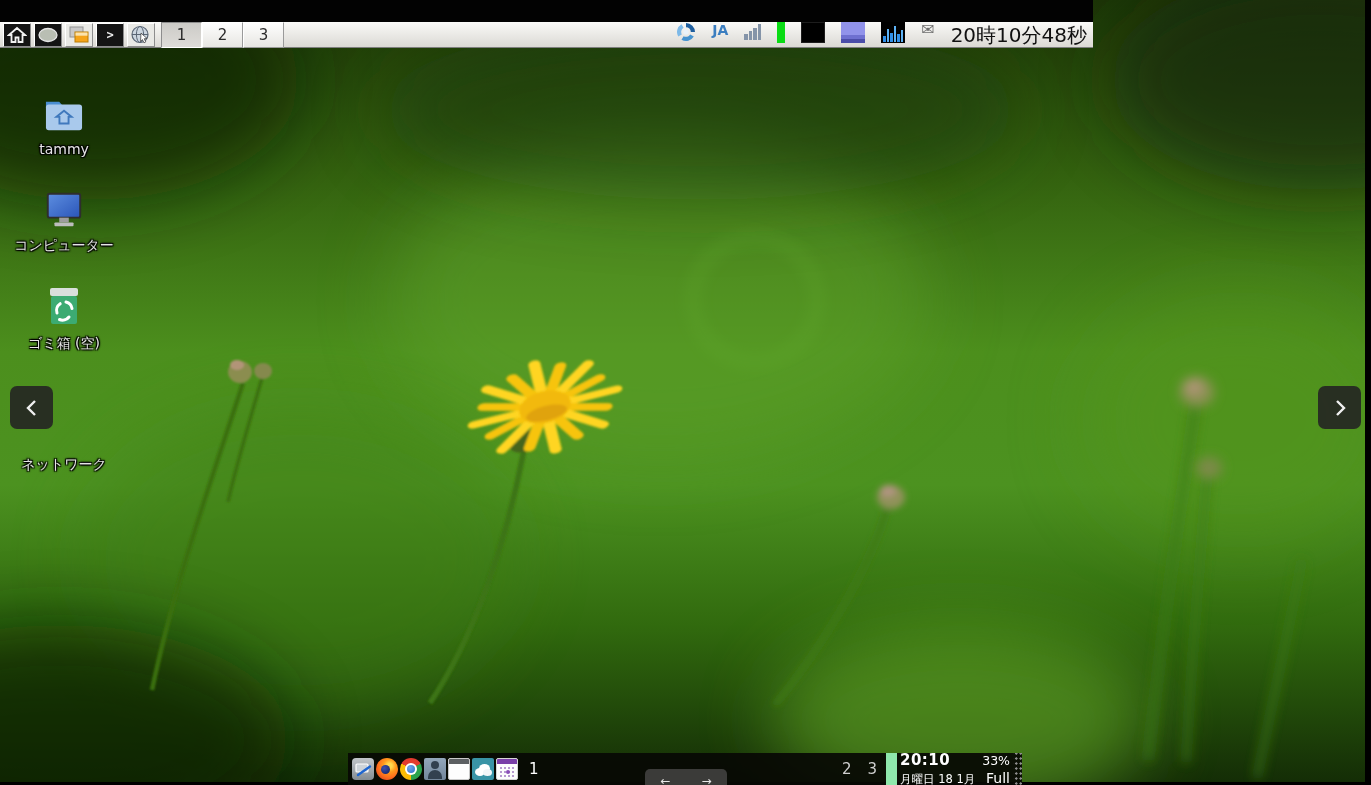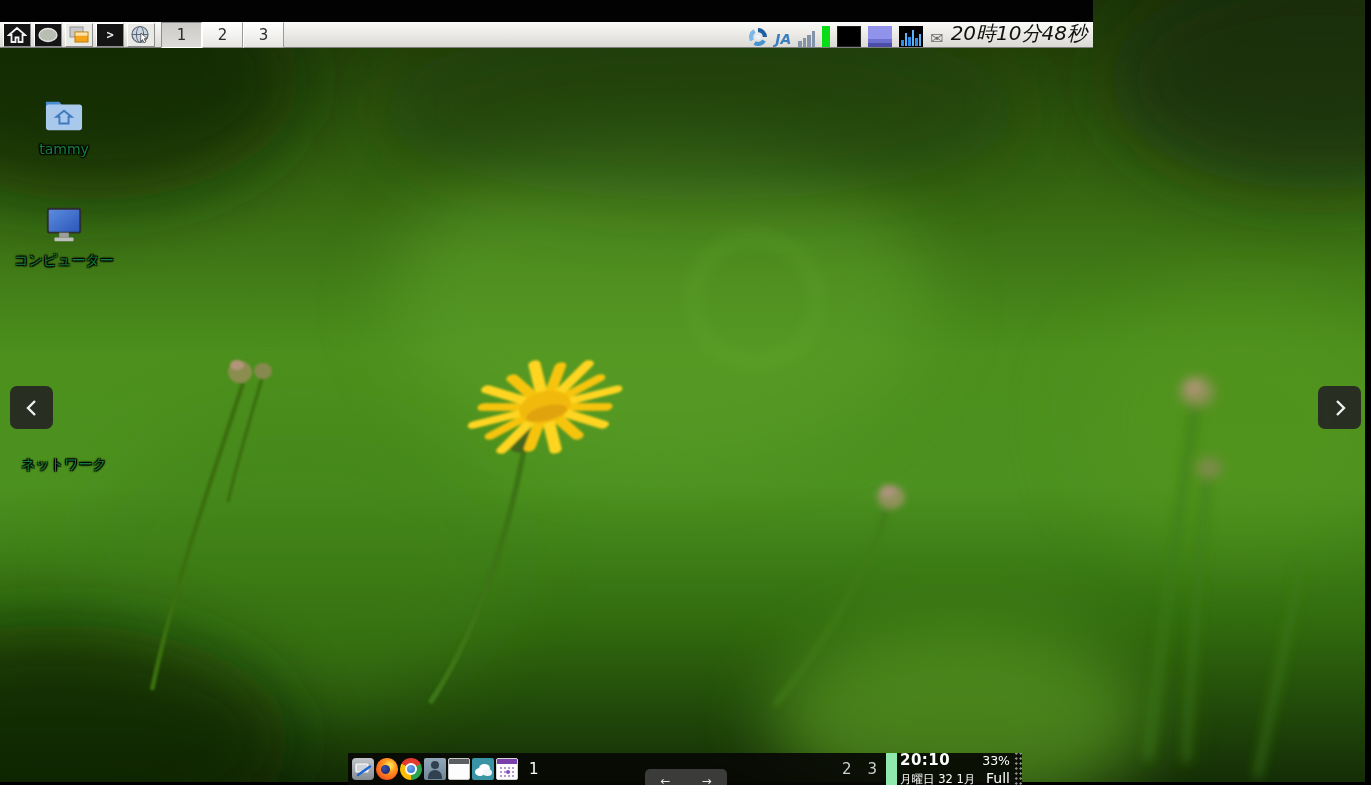--- a/index.html
+++ b/index.html
@@ -32,37 +32,37 @@
     display:flex; align-items:center; justify-content:center;
     font-size:15px; color:#2b2b2b;
     background:linear-gradient(#fefefe,#e7e6e2);
     border:1px solid; border-color:#ffffff #9a9a9a #9a9a9a #ffffff;
   }
   .tp-ws.first { margin-left:6px; }
   .tp-ws.active {
     background:linear-gradient(#cccbc7,#dedcd8);
     border-color:#8d8d8d #ffffff #ffffff #8d8d8d;
   }
-  .tp-tray { margin-left:auto; height:100%; display:flex; align-items:flex-end; gap:7px; padding-right:4px;font-style:italic; }
+  .tp-tray { margin-left:auto; height:100%; display:flex; align-items:flex-start; gap:16px; padding-right:4px; }
   .ja-label { color:#3b7ec0; font-weight:bold; font-size:14px; }
   .sig-bars { display:flex; align-items:flex-end; gap:1px; height:18px; }
   .sig-bars i { display:block; width:3.5px; background:#8494a8; }
   .tray-green { width:8px; height:21px; background:#09dc14; }
   .tray-black { width:24px; height:21px; background:#000; border:1px solid #1d1d1d; }
   .tray-lav   { width:24px; height:21px; background:linear-gradient(180deg,#9193ea 0 60%,#6e70d0 60% 82%,#4b4da8 82%); }
   .tray-spec  { width:24px; height:21px; background:#000; display:flex; align-items:flex-end; gap:1px; padding:0 2px 1px; }
   .tray-spec i { display:block; width:2.5px; }
   .envelope { font-size:16px; color:#6e6e6e; line-height:1; }
   .tp-clock { font-size:20px; color:#111; padding-right:2px; white-space:nowrap; }
 
   
   .dicon { position:absolute; left:0; width:128px; display:flex; flex-direction:column; align-items:center; cursor:default; }
   .dicon .ic { height:40px; display:flex; align-items:flex-end; justify-content:center; margin-bottom:7px; }
   .dlabel {
-    color:#15803d; font-size:14px; white-space:nowrap;
+    color:#e5e5e5; font-size:14px; white-space:nowrap;
     text-shadow:1px 1px 1px #000,-1px -1px 1px #000,1px -1px 1px #000,-1px 1px 1px #000,0 0 3px #000;
   }
   
   .nav-arrow {
     position:absolute; width:43px; height:43px; border-radius:7px;
     background:rgba(38,40,34,.93); display:flex; align-items:center; justify-content:center;
   }
   
   .bottom-panel {
     position:absolute; left:348px; top:753px; width:674px; height:32px;
@@ -273,37 +273,51 @@
     <div class="ic">
       <svg width="42" height="38" viewBox="0 0 44 40">
         <path d="M3 6 h14 l6 7 h-20 z" fill="#4a8ed2"></path>
         <rect x="3" y="9" width="38" height="27" rx="3" fill="#a9c9ec"></rect>
         <path d="M22 15.5 l-8 6.5 h3.2 v7 h9.6 v-7 h3.2 z" fill="none" stroke="#4079bd" stroke-width="2"></path>
       </svg>
     </div>
     <div class="dlabel">tammy</div>
   </div>
 
-  <div class="dicon" style="top:205px">
+  <div class="dicon" style="top:190px">
     <div class="ic">
       <svg width="42" height="40" viewBox="0 0 44 40">
         <defs>
             <linearGradient id="scr" x1="0" y1="0" x2="1" y2="1">
           <stop offset="0" stop-color="#5d8ee0"></stop>
               <stop offset="1" stop-color="#2a55b8"></stop>
             </linearGradient>
           </defs>
         <rect x="5" y="3" width="34" height="25" rx="2" fill="url(#scr)" stroke="#2e2e2e" stroke-width="2"></rect>
         <rect x="17" y="28" width="10" height="5" fill="#9d9d9d"></rect>
         <rect x="12" y="33" width="20" height="4" rx="1" fill="#bdbdbd"></rect>
       </svg>
     </div>
     <div class="dlabel">コンピューター</div>
   </div>
 
+  <div class="dicon" style="top:288px">
+    <div class="ic">
+      <svg width="40" height="42" viewBox="0 0 40 42">
+        <rect x="6" y="2" width="28" height="8" rx="2" fill="#d9dfdc"></rect>
+        <rect x="7" y="10" width="26" height="28" rx="2" fill="#3cab72"></rect>
+        <g transform="translate(20,24)" stroke="#fff" stroke-width="3" fill="none" stroke-linecap="round">
+          <path d="M-7 3 a8 8 0 0 1 3.2 -9.3"></path>
+          <path d="M2 -8 a8 8 0 0 1 6 6.5"></path>
+          <path d="M5 7 a8 8 0 0 1 -9.5 2.5"></path>
+        </g>
+      </svg>
+    </div>
+    <div class="dlabel">ゴミ箱 (空)</div>
+  </div>
 
   <div class="dicon" style="top:456px">
     <div class="dlabel">ネットワーク</div>
   </div>
 
   <div class="nav-arrow" style="left:10px; top:386px">
     <svg width="24" height="28" viewBox="0 0 24 28">
       <polyline points="15,7 8,14 15,21" fill="none" stroke="#f0f0f0" stroke-width="2.4"></polyline>
     </svg>
   </div>
@@ -352,21 +366,21 @@
     <span class="bp-spacer"></span>
     <span class="bp-ws">2</span>
     <span class="bp-ws last">3</span>
     <span class="bp-batt"></span>
     <div class="bp-clock">
       <div class="row">
         <span class="bp-time">20:10</span>
         <span class="bp-pct">33%</span>
       </div>
       <div class="row">
-        <span class="bp-date">月曜日 32 1月</span>
+        <span class="bp-date">月曜日 18 1月</span>
         <span class="bp-full">Full</span>
       </div>
     </div>
     <span class="bp-handle"></span>
   </div>
 
   <div class="popup">
     <span>←</span>
     <span>→</span>
   </div>

